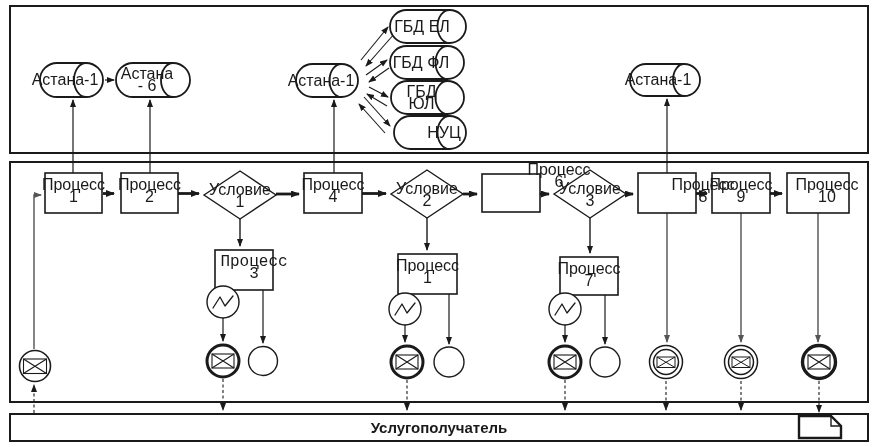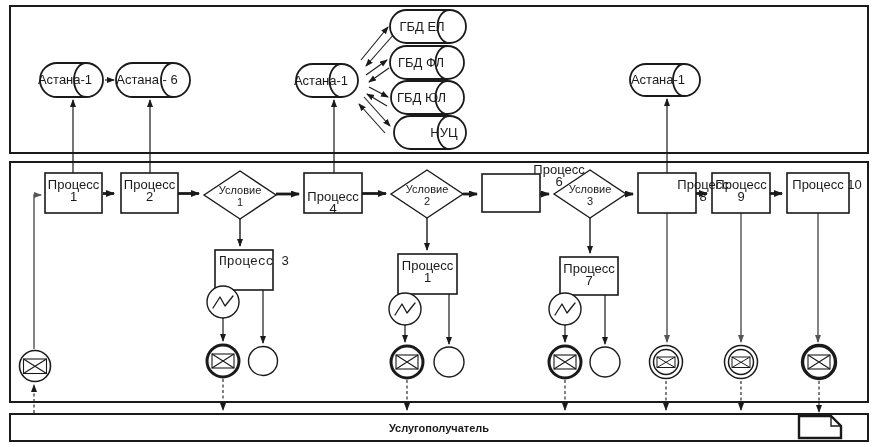--- a/index.html
+++ b/index.html
@@ -1,22 +1,22 @@
 <!DOCTYPE html>
 <html><head>
 <meta charset="utf-8">
 <style>
   html,body{margin:0;padding:0;background:#fff;}
   .stage{position:relative;width:882px;height:447px;background:#ffffff;font-family:"Liberation Sans",sans-serif;overflow:hidden;}
   .stage svg{position:absolute;left:0;top:0;}
-  .lbl{position:absolute;color:#1a1a1a;font-size:13px;text-align:center;
+  .lbl{position:absolute;color:#1a1a1a;font-size:16px;text-align:center;
        display:flex;align-items:center;justify-content:center;line-height:12px;pointer-events:none;}
   .lbl.proc{align-items:flex-start;}
-  .lbl.cond{flex-direction:column;font-size:11px;text-align:center;}
-  .lbl.band{font-weight:bold;font-size:11px;}
+  .lbl.cond{flex-direction:column;font-size:16px;text-align:center;}
+  .lbl.band{font-weight:bold;font-size:15px;}
 </style>
 </head>
 <body>
 
 <div class="stage">
 <svg width="882" height="447" viewBox="0 0 882 447">
   <defs>
     <marker id="mB" markerWidth="9" markerHeight="8" refX="8" refY="3.5" orient="auto" markerUnits="userSpaceOnUse">
       <path d="M0,0 L9,3.5 L0,7 Z" fill="#1a1a1a"></path>
     </marker>
@@ -224,21 +224,21 @@
 <div class="lbl" style="left:296px;top:64px;width:50px;height:33px;">Астана-1</div>
 <div class="lbl" style="left:392px;top:10px;width:60px;height:33px;">ГБД ЕЛ</div>
 <div class="lbl" style="left:393px;top:81px;width:57px;height:33px;">ГБД ЮЛ</div>
 <div class="lbl" style="left:392px;top:46px;width:58px;height:33px;">ГБД ФЛ</div>
 <div class="lbl" style="left:416px;top:116px;width:56px;height:33px;">НУЦ</div>
 <div class="lbl" style="left:630px;top:64px;width:56px;height:32px;">Астана-1</div>
 
 <div class="lbl proc" style="left:45px;top:179px;width:57px;height:14px;text-align:center;">Процесс 1</div>
 <div class="lbl proc" style="left:121px;top:179px;width:57px;height:14px;">Процесс 2</div>
 <div class="lbl proc" style="left:215px;top:256px;width:78px;height:14px;font-family:Liberation Mono, monospace;">Процесс 3</div>
-<div class="lbl proc" style="left:304px;top:179px;width:58px;height:14px;margin-top:12px;">Процесс 4</div>
+<div class="lbl proc" style="left:304px;top:179px;width:58px;height:14px;">Процесс 4</div>
 <div class="lbl proc" style="left:398px;top:260px;width:59px;height:14px;">Процесс 1</div>
 <div class="lbl proc" style="left:482px;top:164px;width:58px;height:14px;padding-left:48px;">Процесс 6</div>
 <div class="lbl proc" style="left:560px;top:263px;width:58px;height:14px;">Процесс 7</div>
 <div class="lbl proc" style="left:638px;top:179px;width:58px;height:14px;padding-left:36px;">Процесс 8</div>
 <div class="lbl proc" style="left:712px;top:179px;width:58px;height:14px;">Процесс 9</div>
 <div class="lbl proc" style="left:787px;top:179px;width:80px;height:14px;">Процесс 10</div>
 
 <div class="lbl cond" style="left:204px;top:183px;width:72px;height:26px;">
   <div>Условие</div>
   <div>1</div>

